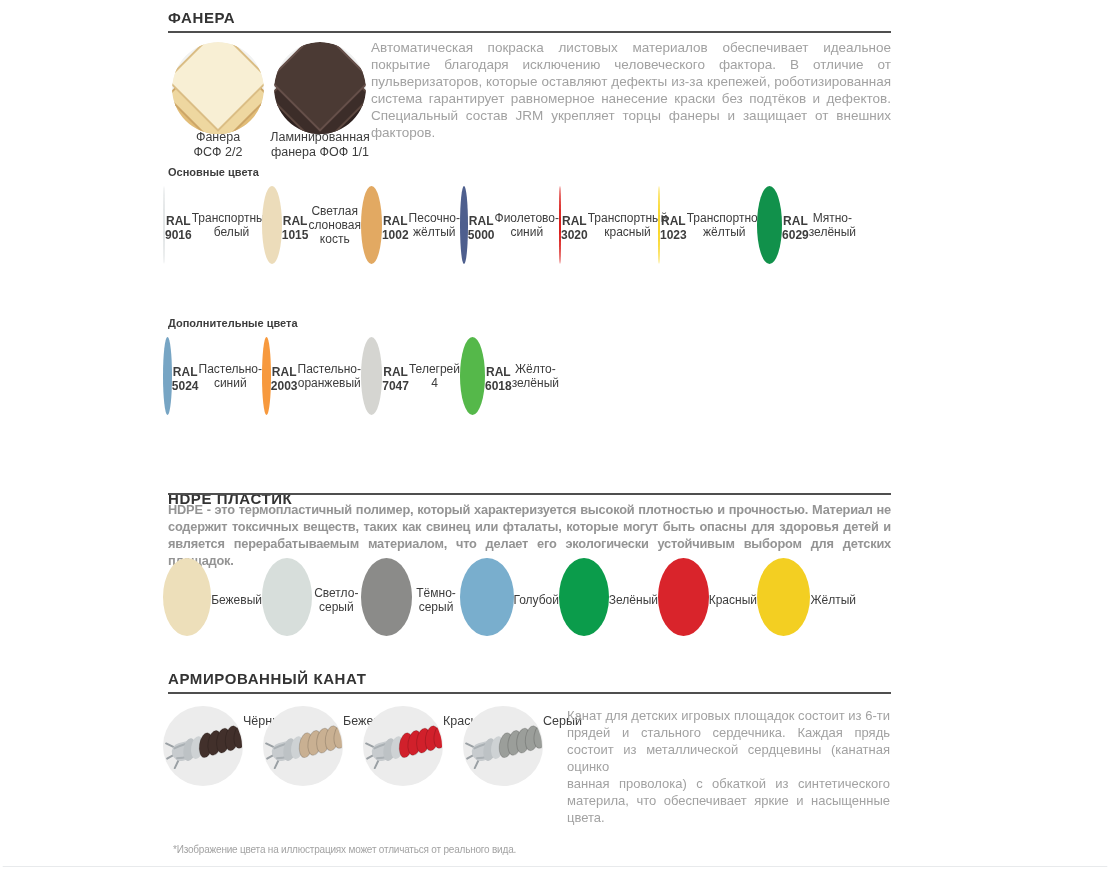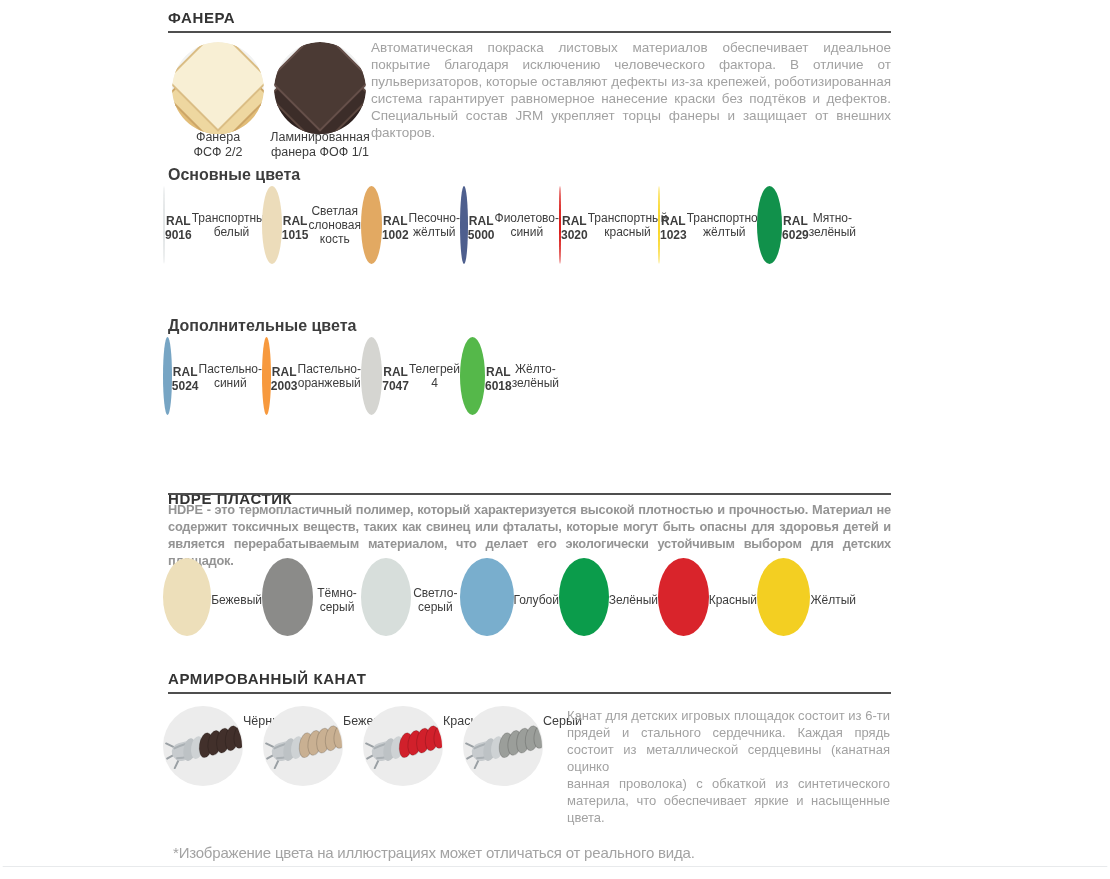--- a/index.html
+++ b/index.html
@@ -11,40 +11,40 @@
   .section-title {
     font-size:15px; font-weight:bold; color:#333333; letter-spacing:0.6px;
   }
   .rule { height:2px; background:#4f4f4f; }
   .para {
     text-align:justify; color:#a2a2a2; white-space:pre-line;
   }
   .para-plywood { font-size:13.5px; line-height:17px; }
   .para-hdpe { font-size:12.8px; line-height:17px; color:#949494; letter-spacing:-0.2px; }
   .para-rope { font-size:13px; line-height:17px; }
-  .subtitle { font-size:16px; font-weight:bold; color:#3d3d3d; }
+  .subtitle { font-size:11px; font-weight:bold; color:#3d3d3d; }
   .swatch-row { display:flex; }
   .swatch { width:99px; display:flex; align-items:center; }
   .swatch-circle {
     width:78px; height:78px; border-radius:50%;
     border:1px solid transparent; box-sizing:border-box; margin-top:2px;
   }
   .swatch-code { margin-top:7px; font-size:12px; font-weight:bold; color:#3d3d3d; text-align:center; }
   .swatch-name {
     margin-top:1px; font-size:12px; color:#3d3d3d; line-height:14px;
     text-align:center; white-space:pre-line;
   }
   .fig-circle { border-radius:50%; overflow:hidden; }
   .fig-label {
     font-size:12.5px; line-height:15px; color:#3d3d3d; text-align:center; white-space:pre-line;
   }
   .rope-col { width:100px; display:flex; flex-direction:row; align-items:flex-start; }
   .rope-label { margin-top:8px; font-size:12.5px; color:#3d3d3d; text-align:center; }
   .strand { fill:var(--rope-color); stroke:rgba(0,0,0,0.16); stroke-width:1; }
-  .footnote { font-size:15px; color:#a3a3a3; letter-spacing:-0.2px; }
+  .footnote { font-size:10px; color:#a3a3a3; letter-spacing:-0.2px; }
   .bottom-line { height:1px; background:#e8eaec; }
 </style>
 </head>
 <body>
 
 <div id="page">
 
   <div class="abs section-title" style="left:168px; top:9px;">ФАНЕРА</div>
   <div class="abs rule" style="left:168px; top:31px; width:723px;"></div>
 
@@ -175,27 +175,27 @@
   <div class="abs para para-hdpe" style="left:168px; top:501px; width:723px;font-weight:bold;">HDPE - это термопластичный полимер, который характеризуется высокой плотностью и прочностью. Материал не содержит токсичных веществ, таких как свинец или фталаты, которые могут быть опасны для здоровья детей и является перерабатываемым материалом, что делает его экологически устойчивым выбором для детских площадок.</div>
 
   <div class="abs swatch-row" style="left:163px; top:556px;">
 
       <div class="swatch">
         <div class="swatch-circle" style="background: rgb(237, 223, 186);"></div>
         <div class="swatch-name" style="margin-top:7px;">Бежевый</div>
       </div>
 
       <div class="swatch">
+        <div class="swatch-circle" style="background: rgb(215, 222, 219);"></div>
+        <div class="swatch-name" style="margin-top:7px;">Светло-серый</div>
+      </div>
+
+      <div class="swatch">
         <div class="swatch-circle" style="background: rgb(139, 139, 137);"></div>
         <div class="swatch-name" style="margin-top:7px;">Тёмно-серый</div>
-      </div>
-
-      <div class="swatch">
-        <div class="swatch-circle" style="background: rgb(215, 222, 219);"></div>
-        <div class="swatch-name" style="margin-top:7px;">Светло-серый</div>
       </div>
 
       <div class="swatch">
         <div class="swatch-circle" style="background: rgb(121, 174, 205);"></div>
         <div class="swatch-name" style="margin-top:7px;">Голубой</div>
       </div>
 
       <div class="swatch">
         <div class="swatch-circle" style="background: rgb(11, 156, 75);"></div>
         <div class="swatch-name" style="margin-top:7px;">Зелёный</div>

